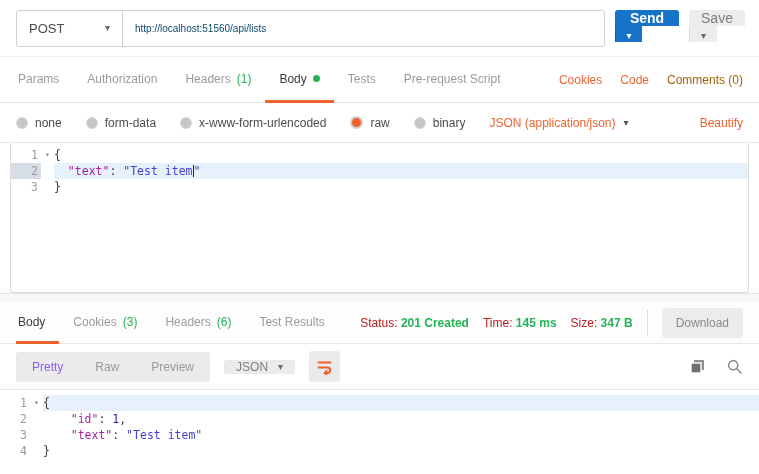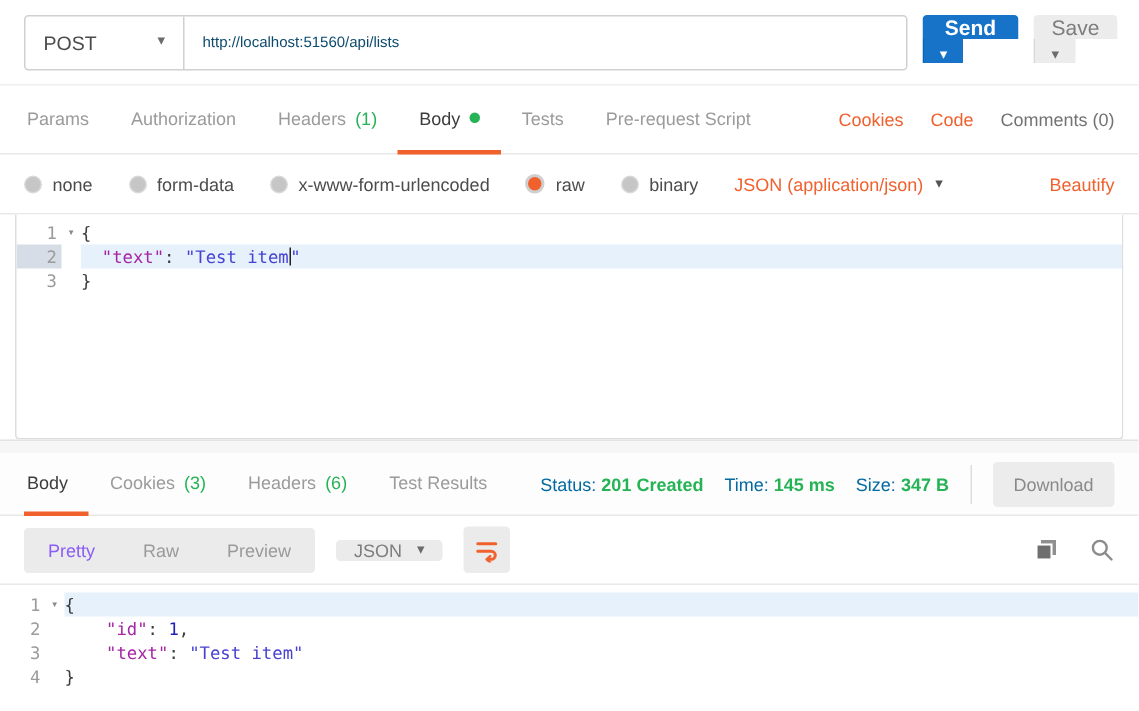--- a/index.html
+++ b/index.html
@@ -26,21 +26,21 @@
 
   
   .req-tabs { display:flex; align-items:stretch; height:46px; padding:0 16px; border-bottom:1px solid #e8e8e8; }
   .tab { display:inline-flex; align-items:center; gap:6px; padding:0 14px; color:#9b9b9b; cursor:pointer; border-bottom:3px solid transparent; margin-bottom:-1px; }
   .tab:first-child { padding-left:2px; }
   .tab.active { color:#3c3c3c; border-bottom-color:var(--accent_orange,#F0612E); }
   .tab .count { color:var(--accent_green,#26B47F); }
   .green-dot { width:7px; height:7px; border-radius:50%; background:var(--accent_green,#26B47F); display:inline-block; }
   .req-tab-links { margin-left:auto; display:flex; align-items:center; gap:18px; }
   .link-orange { color:var(--accent_orange,#F0612E); cursor:pointer; }
-  .link-orange.faded { color:#737373; }
+  .link-orange.faded { color:#a16207; }
 
   
   .body-type-row { display:flex; align-items:center; height:40px; padding:0 16px; gap:24px; border-bottom:1px solid #e8e8e8; }
   .radio-opt { display:inline-flex; align-items:center; gap:7px; cursor:pointer; color:#4c4c4c; }
   .radio { width:12px; height:12px; border-radius:50%; background:#c6c6c6; border:1px solid #d9d9d9; display:inline-block; }
   .radio.sel { background:var(--accent_orange,#F0612E); border:2px solid #cfcfcf; width:13px; height:13px; }
   .content-type-dd { display:inline-flex; align-items:center; gap:8px; cursor:pointer; color:var(--accent_orange,#F0612E); }
   .content-type-dd .caret { color:#555; }
   .beautify { margin-left:auto; }
 
@@ -60,21 +60,21 @@
   .tok-punct { color:#3b3b3b; }
   .cursor { display:inline-block; width:1px; height:12px; background:#222; vertical-align:-2px; }
 
   
   .section-gap { height:9px; background:#f6f6f6; border-top:1px solid #e3e3e3; }
 
   
   .resp-header { display:flex; align-items:stretch; height:42px; padding:0 16px; border-bottom:1px solid #e8e8e8; background:#fdfdfd; }
   .resp-tabs { display:flex; align-items:stretch; }
   .resp-meta { margin-left:auto; display:flex; align-items:center; gap:14px; }
-  .meta-label { color:#0369a1;text-align:right; }
+  .meta-label { color:#b91c1c;text-align:right; }
   .meta-value { color:var(--accent_green,#26B356); font-weight:600; }
   .meta-divider { width:1px; height:26px; background:#ddd; }
   .btn-download { background:#ececec; color:#8a8a8a; border:0; border-radius:3px; padding:8px 14px; font-size:12px; cursor:pointer; font-family:"Liberation Sans", sans-serif; }
 
   
   .resp-toolbar { display:flex; align-items:center; height:46px; padding:0 16px; border-bottom:1px solid #e8e8e8; gap:14px; }
   .segmented { display:inline-flex; background:#ebebeb; border-radius:3px; overflow:hidden; }
   .segment { padding:8px 16px; color:#9a9a9a; cursor:pointer; }
   .segment.active { color:#8b5cf6; }
   .format-dd { display:inline-flex; align-items:center; gap:10px; background:#ebebeb; border-radius:3px; padding:0 12px; color:#7e7e7e; cursor:pointer; }

